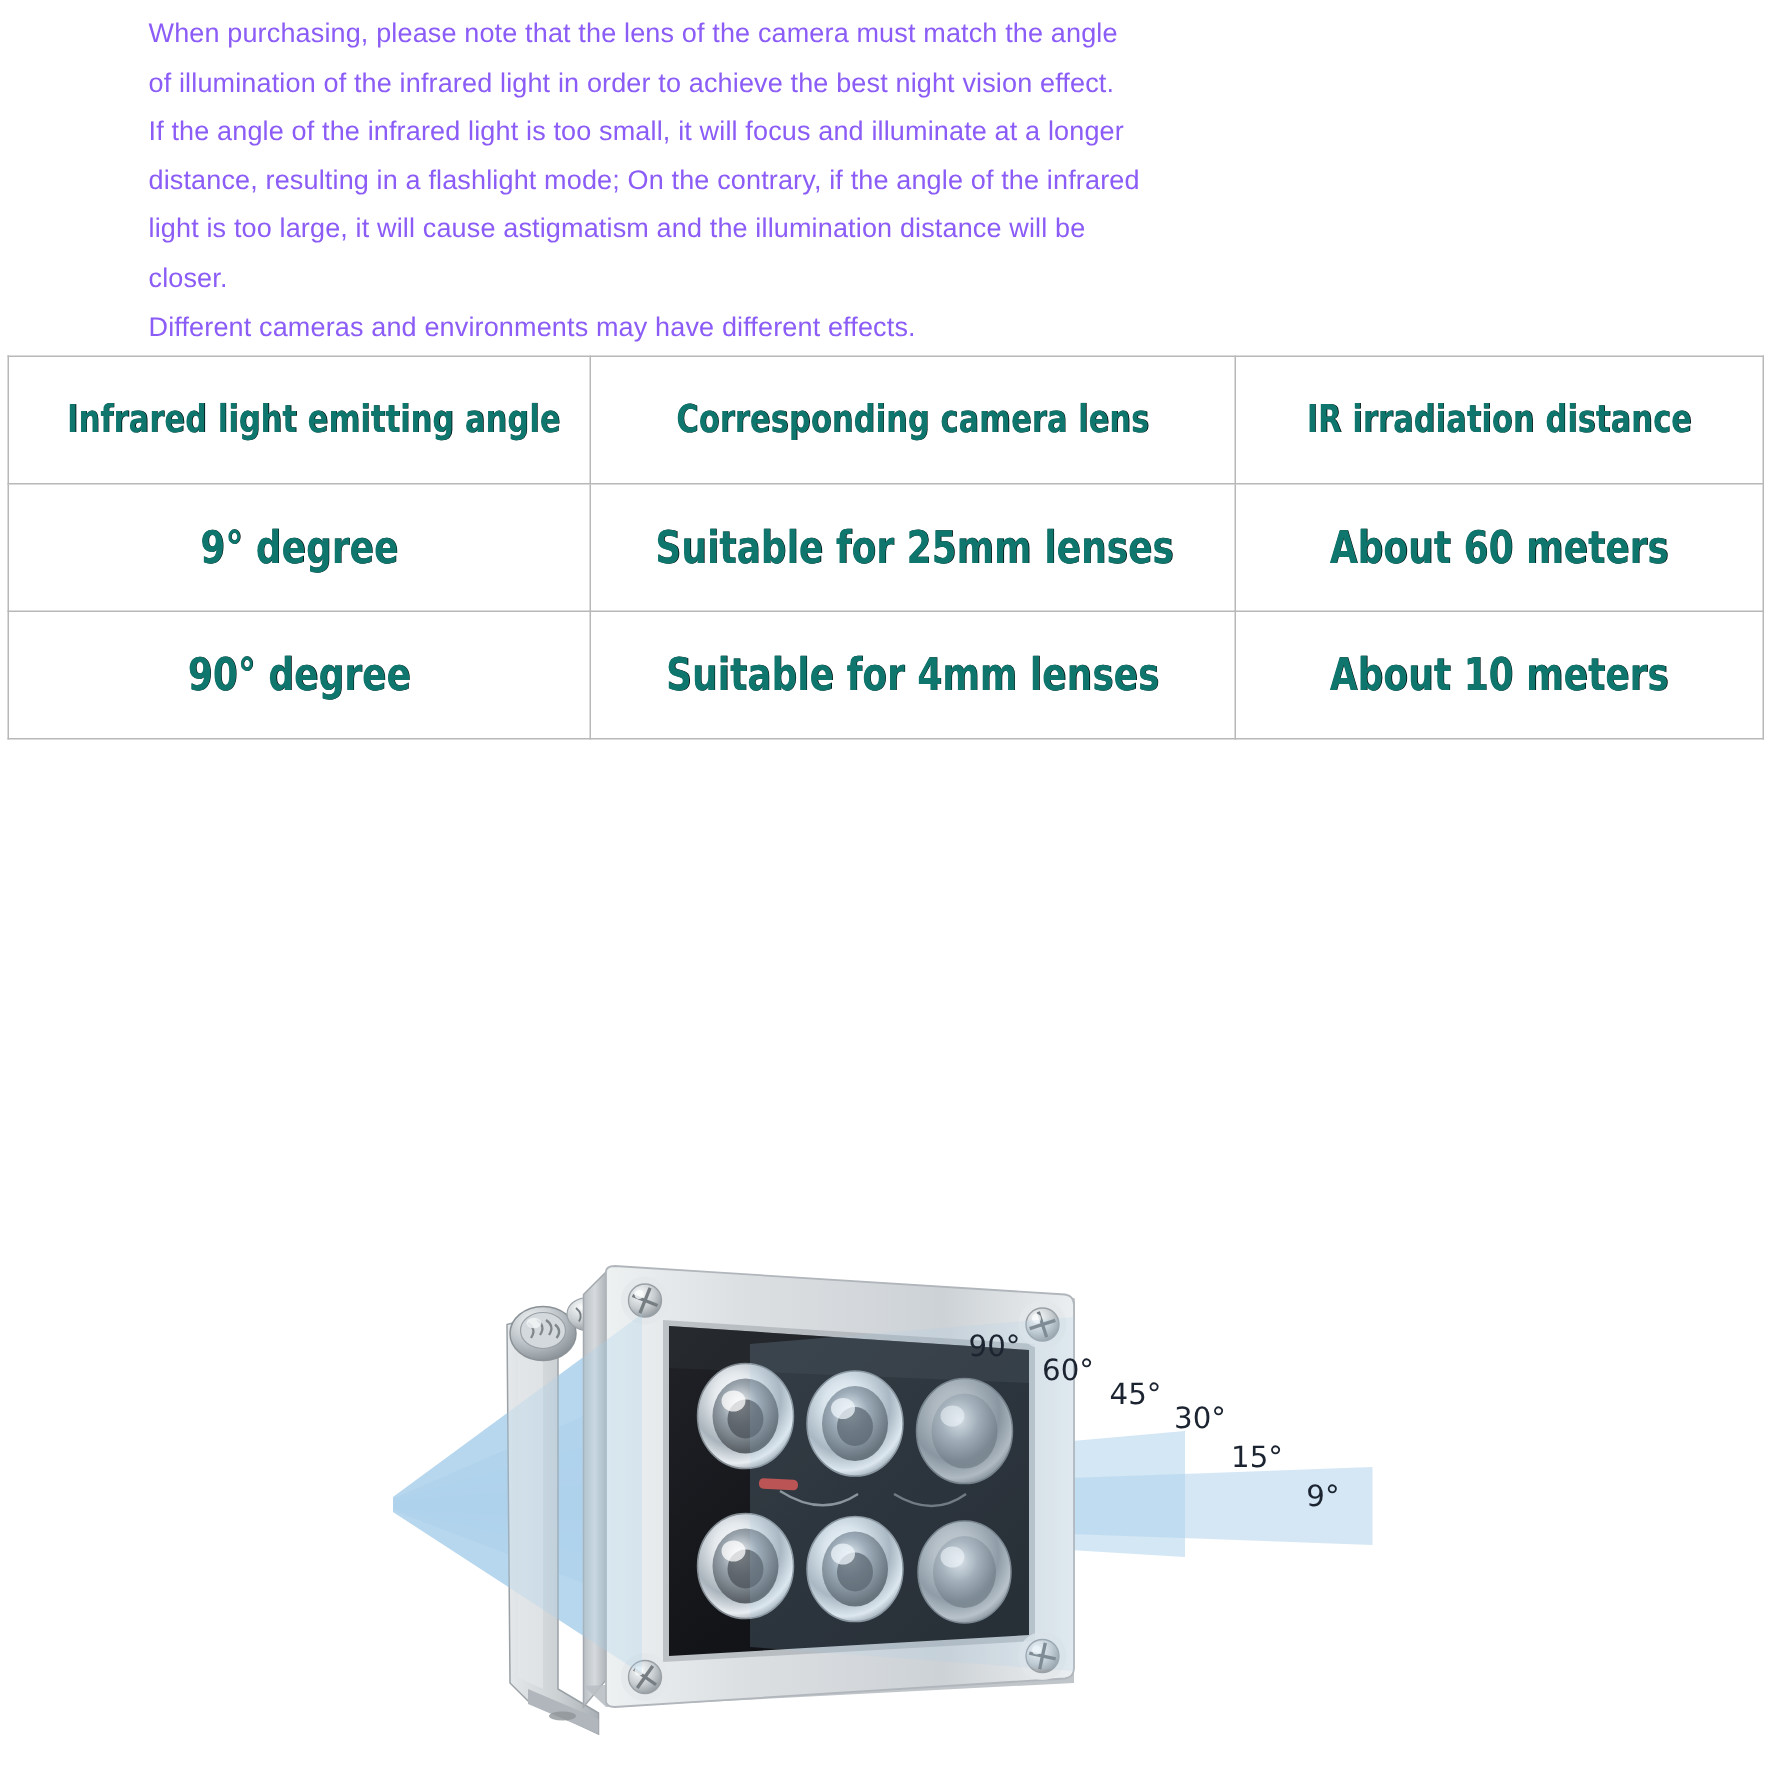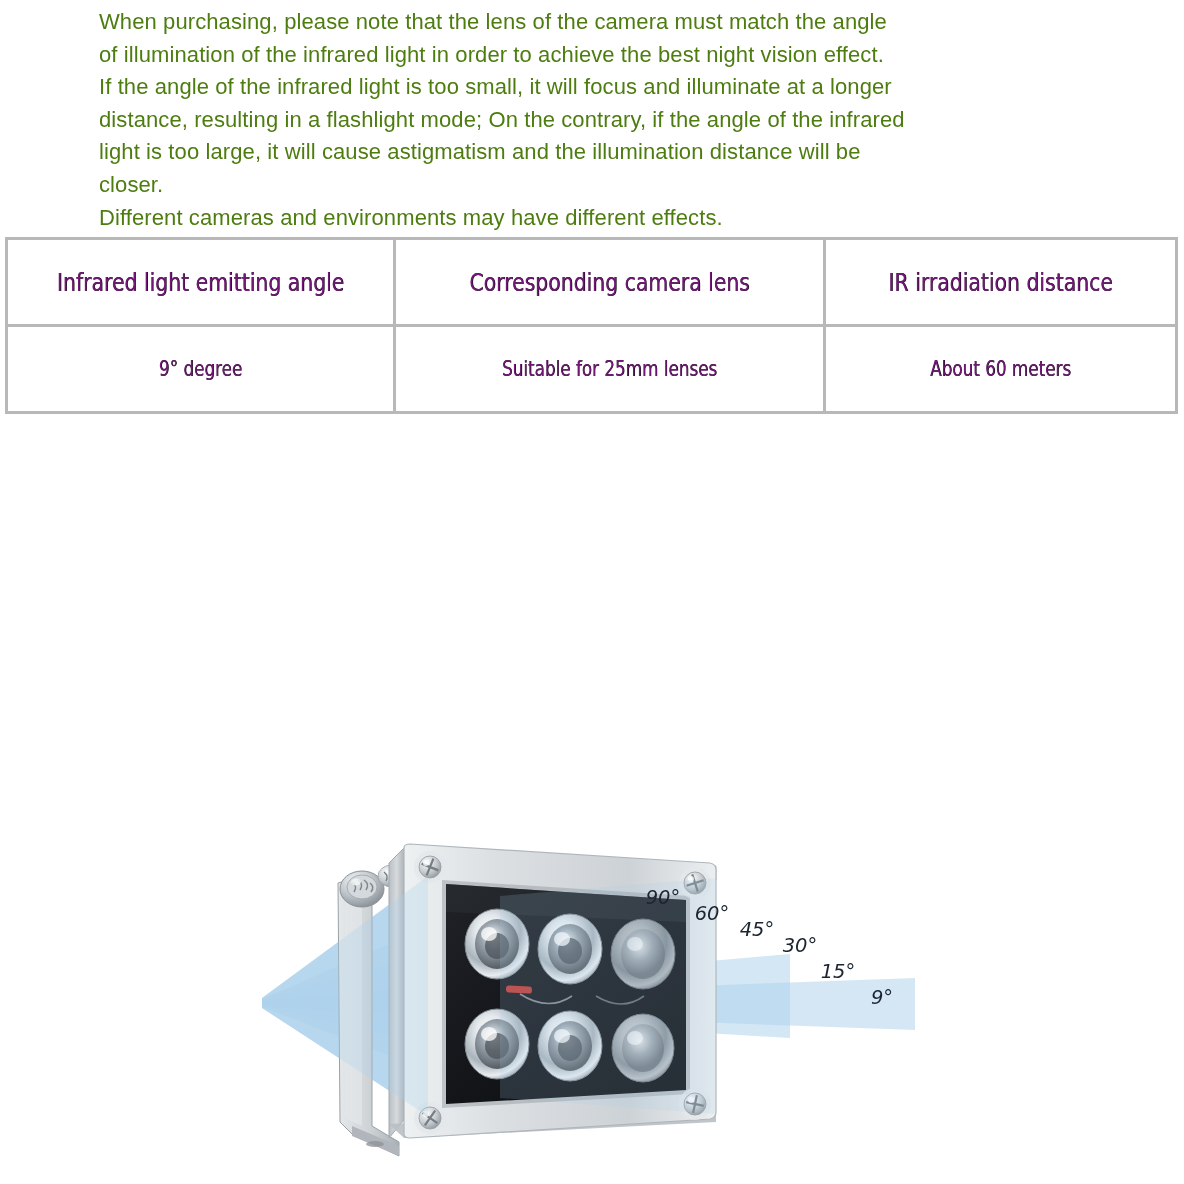--- a/index.html
+++ b/index.html
@@ -16,58 +16,58 @@
     color: #000000;
     position: relative;
   }
 
   
   #intro {
     position: absolute;
     left: 99px;
     top: 6px;
     width: 1010px;
-    font-size: 22px;
+    font-size: 18px;
     line-height: 32.6px;
-    color: #4d7c0f;
+    color: #8b5cf6;
     letter-spacing: 0.1px;
     white-space: pre-wrap;
     font-weight: 400;
   }
 
   
   #spec-table {
     position: absolute;
     left: 5px;
     top: 237px;
     width: 1170px;
     border-collapse: collapse;
     table-layout: fixed;
   }
   #spec-table td, #spec-table th {
-    border: 3px solid #8b5cf6;
+    border: 1px solid #8b5cf6;
     padding: 0;
     margin: 0;
     text-align: center;
     vertical-align: middle;
     font-family: "DejaVu Sans", "Liberation Sans", sans-serif;
-    font-weight: 400;
-    color: #701a75;
+    font-weight: 700;
+    color: #0f766e;
   }
   .col-a { width: 388px; }
   .col-b { width: 430px; }
   .col-c { width: 352px; }
 
   #spec-table thead th {
     height: 84px;
     font-size: 25.5px;
   }
   #spec-table tbody td {
     height: 84px;
-    font-size: 21px;
+    font-size: 30px;
   }
   .cellinner {
     display: block;
     transform: scaleX(0.80);
     transform-origin: center center;
     white-space: nowrap;
     text-shadow: 0.5px 0 0 #000;
   }
   .headinner {
     display: block;
@@ -87,21 +87,20 @@
   tr.highlight td:first-child { border-left: 5px solid #1a1a9e; }
   tr.highlight td:last-child  { border-right: 5px solid #1a1a9e; }
 
   
   #photo {
     position: absolute;
     left: 0;
     top: 826px;
     width: 1184px;
     height: 358px;
-    font-style: italic;
   }
   #photo svg { display: block; }
 
   .beamlabel {
     font-family: "DejaVu Sans", "Liberation Sans", sans-serif;
     font-size: 19.5px;
     fill: #1b2430;
     font-weight: 400;
   }
 </style>
@@ -138,20 +137,31 @@
   <tbody>
     <tr>
       <td>
           <span class="cellinner">9° degree</span>
         </td>
       <td>
           <span class="cellinner">Suitable for 25mm lenses</span>
         </td>
       <td>
           <span class="cellinner">About 60 meters</span>
+        </td>
+    </tr>
+    <tr class="highlight">
+      <td>
+          <span class="cellinner">90° degree</span>
+        </td>
+      <td>
+          <span class="cellinner">Suitable for 4mm lenses</span>
+        </td>
+      <td>
+          <span class="cellinner">About 10 meters</span>
         </td>
     </tr>
   </tbody>
 </table>
 
 <div id="photo">
 <svg width="1184" height="358" viewBox="0 0 1184 358" xmlns="http://www.w3.org/2000/svg">
   <defs>
     <linearGradient id="gBodyTop" x1="0" y1="0" x2="0" y2="1">
       <stop offset="0" stop-color="#f3f5f6"></stop>

